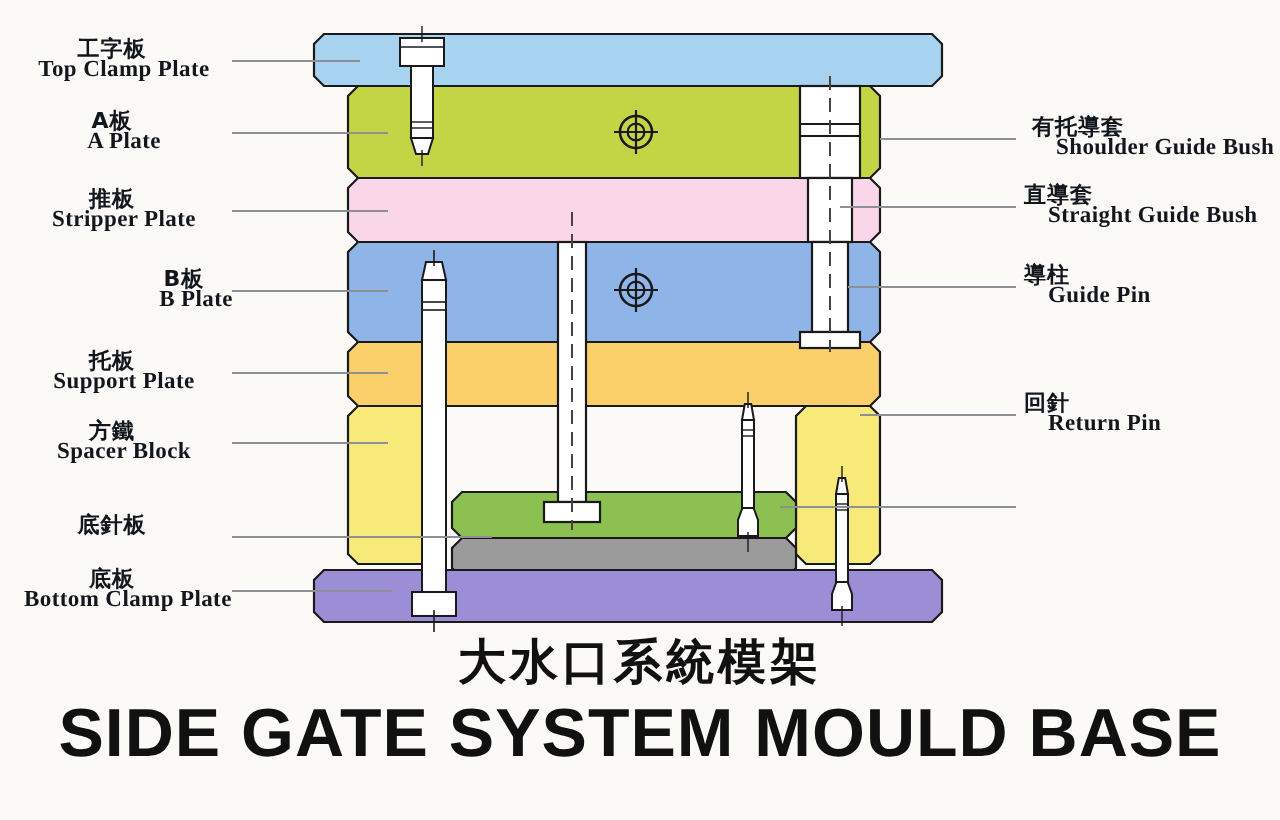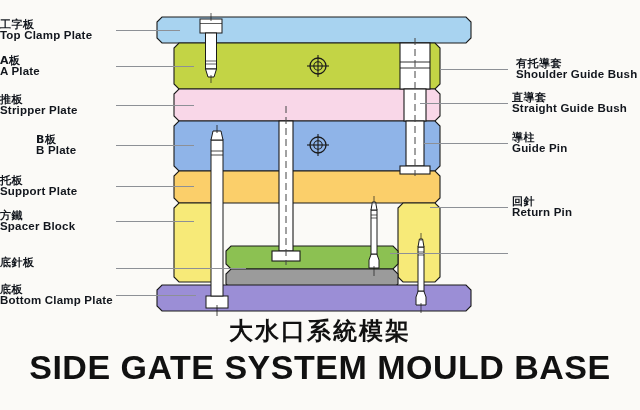--- a/index.html
+++ b/index.html
@@ -7,22 +7,22 @@
     width:640px;height:410px;overflow:hidden;
     background:#fbfaf7;
     font-family:"Liberation Serif",serif;
     position:relative;
   }
   #root{position:absolute;inset:0;width:640px;height:410px;}
 
   
   .lbl{position:absolute;line-height:1.02;}
   .lbl .cn{font-family:"DejaVu Sans",sans-serif;font-weight:700;font-size:11px;color:#12161d;letter-spacing:.5px;}
-  .lbl .en{font-family:Liberation Sans, sans-serif;font-weight:700;font-size:11.5px;color:#12161d;letter-spacing:.2px;white-space:nowrap;}
-  .lbl.left{text-align:left;}
+  .lbl .en{font-family:Liberation Serif, serif;font-weight:700;font-size:11.5px;color:#12161d;letter-spacing:.2px;white-space:nowrap;padding-left:12px;}
+  .lbl.left{text-align:center;}
   .lbl.right{text-align:left;}
 
   
   .lead{position:absolute;height:1px;background:#8d9096;}
 
   
   #title-cn{position:absolute;left:0;right:0;top:315px;text-align:center;
     font-family:"DejaVu Sans",sans-serif;font-weight:700;font-size:24px;color:#111;letter-spacing:2px;}
   #title-en{position:absolute;left:0;right:0;top:348px;text-align:center;
     font-family:"Liberation Sans",sans-serif;font-weight:700;font-size:34px;color:#111;letter-spacing:.5px;}

